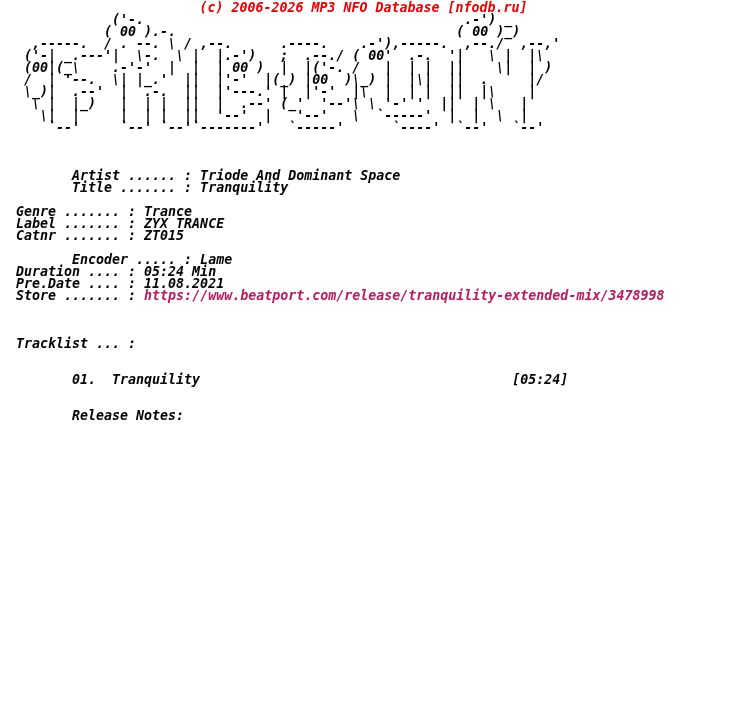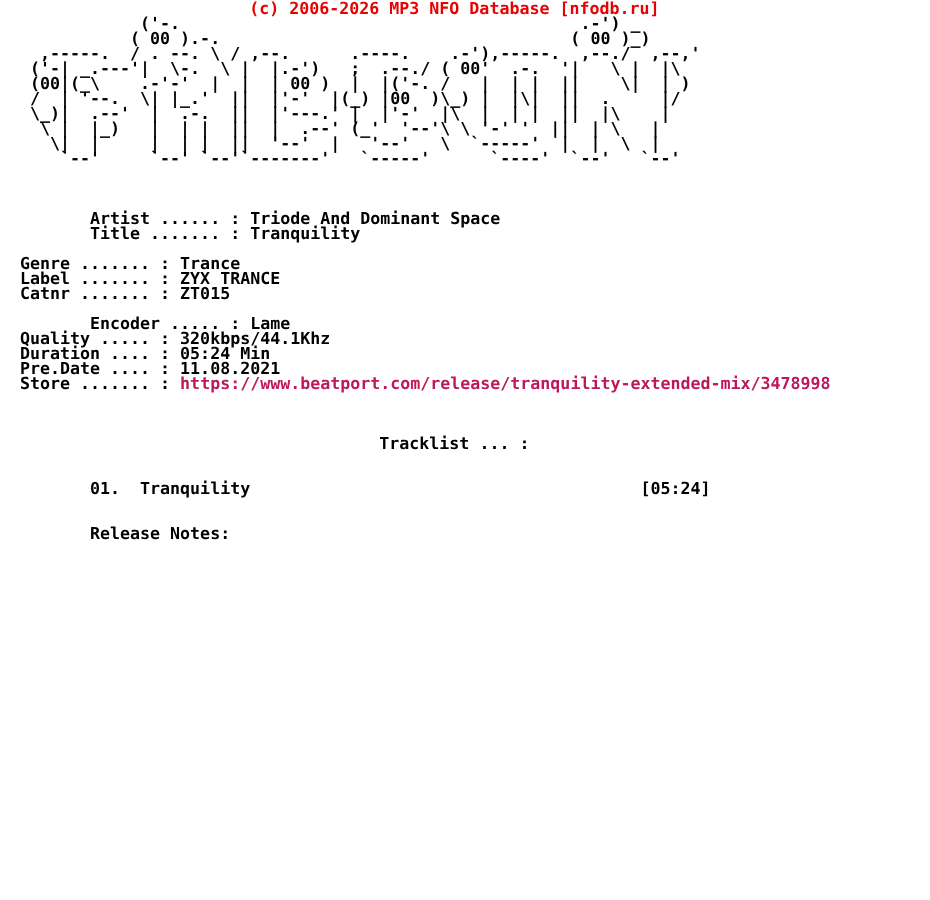--- a/index.html
+++ b/index.html
@@ -12,36 +12,37 @@
     font-weight: bold;
     font-size: 13.3px;
     line-height: 12px;
     color: #000000;
   }
   .page {
     box-sizing: border-box;
     width: 727px;
     height: 720px;
     padding: 2px 16px 0 16px;
+    font-style: italic;
   }
   .ln {
     white-space: pre;
     height: 12px;
     overflow: visible;
   }
   .copyright {
     color: #e90000;
     text-align: center;
     white-space: pre;
     height: 12px;
   }
   .ascii-art { margin-bottom: 36px; }
   .release-block { }
   .url { color: #be185d; }
-  .tracklist-heading { margin-top: 36px; text-align: center; }
+  .tracklist-heading { margin-top: 36px; }
   .tracks { margin-top: 24px; }
   .notes-heading { margin-top: 24px; }
 </style>
 </head>
 <body>
 
 <div class="page">
 
   <div class="copyright">(c) 2006-2026 MP3 NFO Database [nfodb.ru]</div>
 
@@ -61,21 +62,20 @@
   <div class="release-block">
     <div>
         <div class="ln">       Artist ...... : Triode And Dominant Space</div>
         <div class="ln">       Title ....... : Tranquility</div>
         <div class="ln"></div>
         <div class="ln">Genre ....... : Trance</div>
         <div class="ln">Label ....... : ZYX TRANCE</div>
         <div class="ln">Catnr ....... : ZT015</div>
         <div class="ln"></div>
         <div class="ln">       Encoder ..... : Lame</div>
-        <div class="ln">Quality ..... : 320kbps/44.1Khz</div>
         <div class="ln">Duration .... : 05:24 Min</div>
         <div class="ln">Pre.Date .... : 11.08.2021</div>
       </div>
     <div class="ln"><span>Store ....... : </span><span class="url">https://www.beatport.com/release/tranquility-extended-mix/3478998</span></div>
   </div>
 
   <div class="ln tracklist-heading">Tracklist ... :</div>
 
   <div class="tracks">
       <div class="ln">       01.  Tranquility                                       [05:24]</div>

